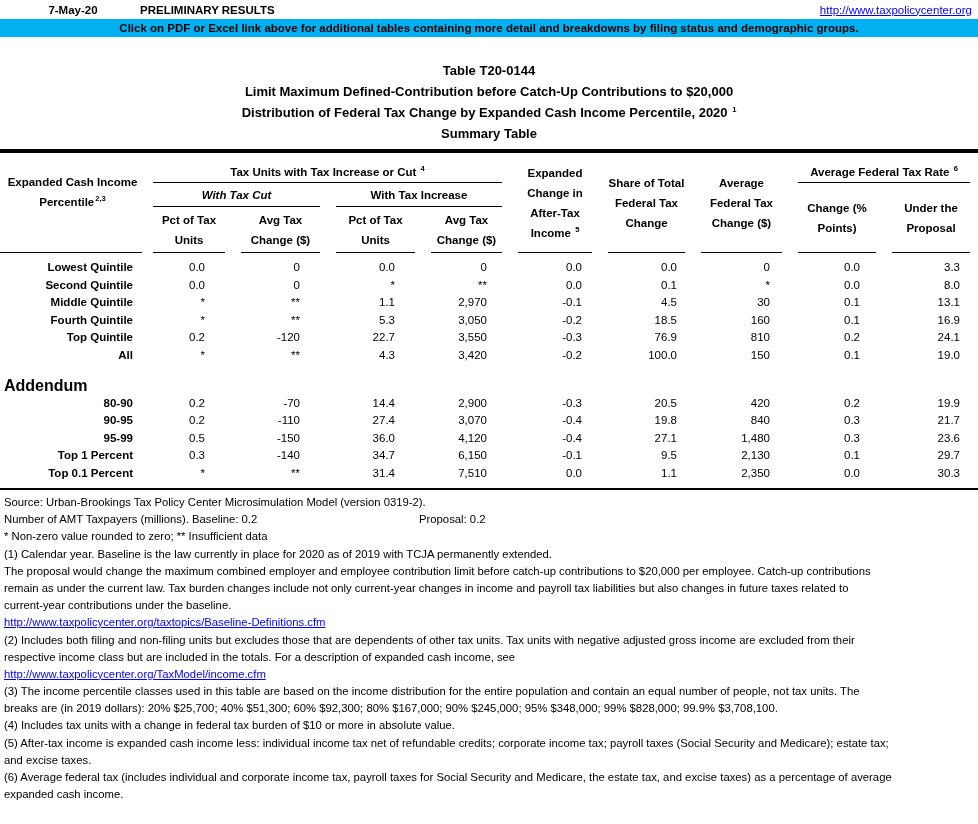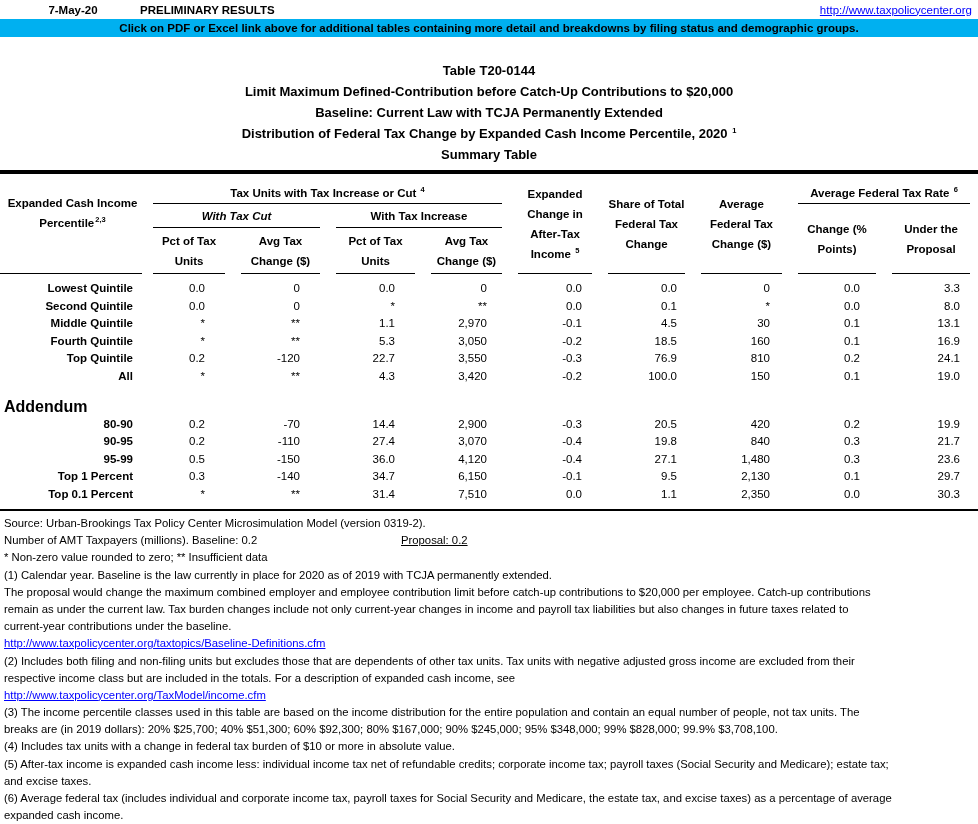--- a/index.html
+++ b/index.html
@@ -67,39 +67,38 @@
   .trow .c:nth-child(9) { padding-right: 24px; }
   .trow .c:nth-child(10){ padding-right: 18px; }
 
   .addendum-label { margin-top: 13px; font-weight: bold; font-size: 16px; height: 17.5px; line-height: 17.5px; padding-left: 4px; }
   .botline { margin-top: 6px; border-top: 2px solid #000; }
 
   
   .notes { margin-top: 4px; padding-left: 4px; font-size: 11.3px; }
   .note { height: 17.2px; line-height: 17.2px; white-space: nowrap; }
   .note.split { position: relative; }
-  .split2 { position: absolute; left: 397px; text-decoration: underline; }
+  .split2 { position: absolute; left: 415px; }
 </style>
 </head>
 <body>
 
 <div class="topbar">
   <span class="date">7-May-20</span>
   <span class="status">PRELIMINARY RESULTS</span>
   <a class="toplink" href="#">http://www.taxpolicycenter.org</a>
 </div>
 
 <div class="banner">
   <span>Click on PDF or Excel link above for additional tables containing more detail and breakdowns by filing status and demographic groups.</span>
 </div>
 
 <div class="titles">
   <div>Table T20-0144</div>
   <div>Limit Maximum Defined-Contribution before Catch-Up Contributions to $20,000</div>
-  <div>Baseline: Current Law with TCJA Permanently Extended</div>
   <div><span>Distribution of Federal Tax Change by Expanded Cash Income Percentile, 2020 </span><sup>1</sup></div>
   <div>Summary Table</div>
 </div>
 
 <div class="dblline"></div>
 
 <div class="thead">
   <div class="hc vflex h-rowlabel uline-full">
     <div>Expanded Cash Income</div>
     <div><span>Percentile</span><sup>2,3</sup></div>

